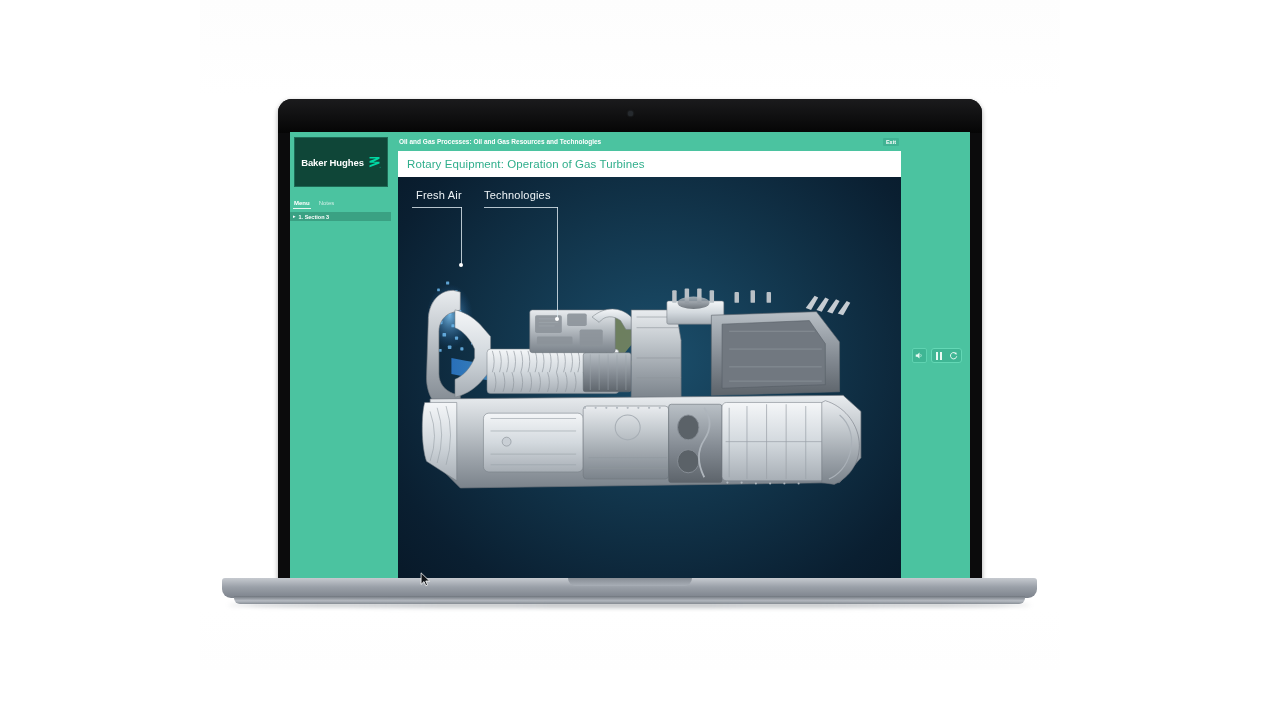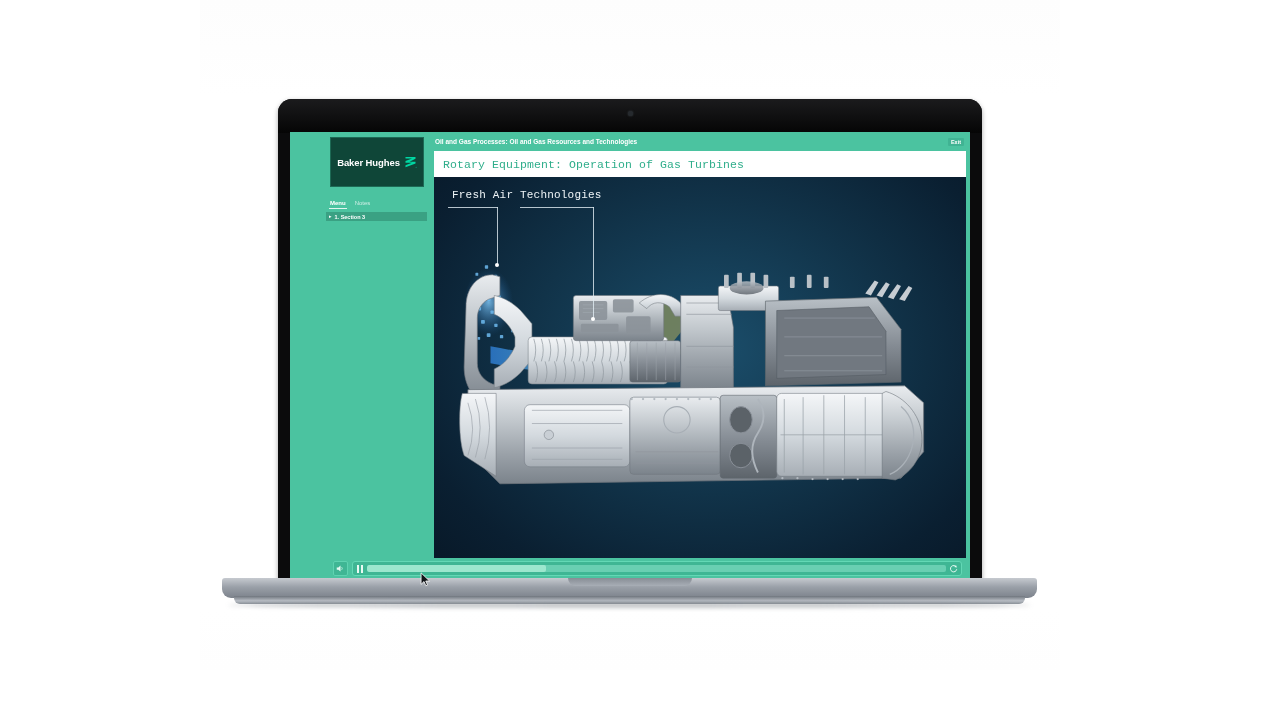--- a/index.html
+++ b/index.html
@@ -121,22 +121,20 @@
     border-radius: 50%;
     filter: blur(2px);
   }
 
   
   .app {
     position: absolute;
     inset: 0;
     background: #4BC3A0;
     display: flex;
-    flex-direction: column;
-    padding-left: 36px;
   }
   .app-top {
     flex: 1 1 auto;
     display: flex;
     min-height: 0;
   }
 
   
   .sidebar {
     width: 102px;
@@ -237,21 +235,20 @@
     padding: 1px 3px;
     border-radius: 1px;
   }
   .slide {
     flex: 1 1 auto;
     margin: 0 4px 0 6px;
     background: #737373;
     display: flex;
     flex-direction: column;
     min-height: 0;
-    font-family: Liberation Mono, monospace;
   }
   .slide-title-bar {
     background: #ffffff;
     height: 26px;
     display: flex;
     align-items: center;
     padding-left: 9px;
     flex: 0 0 26px;
   }
   .slide-title {

